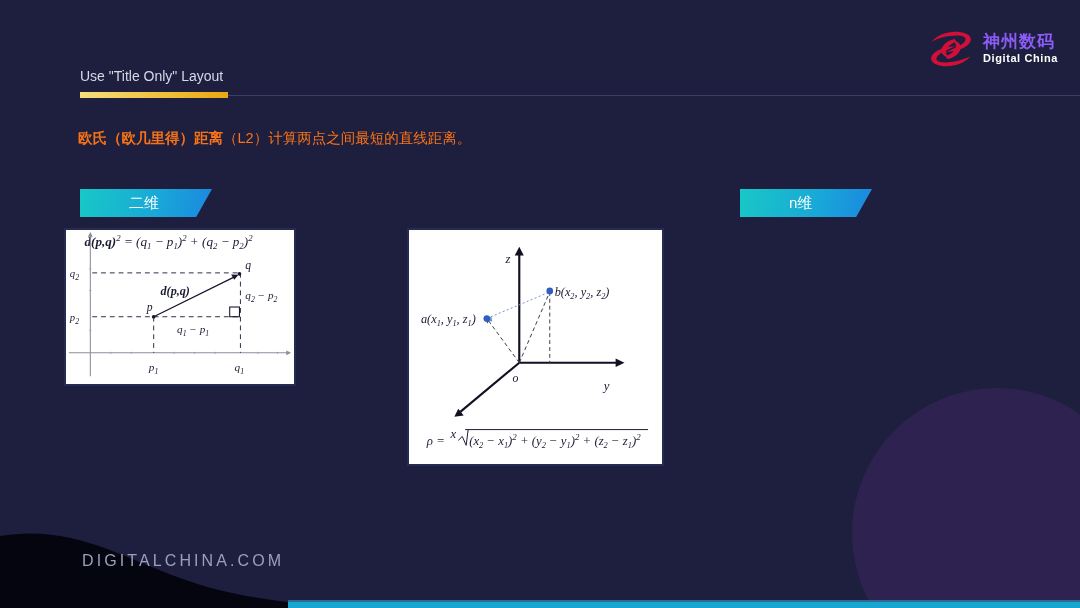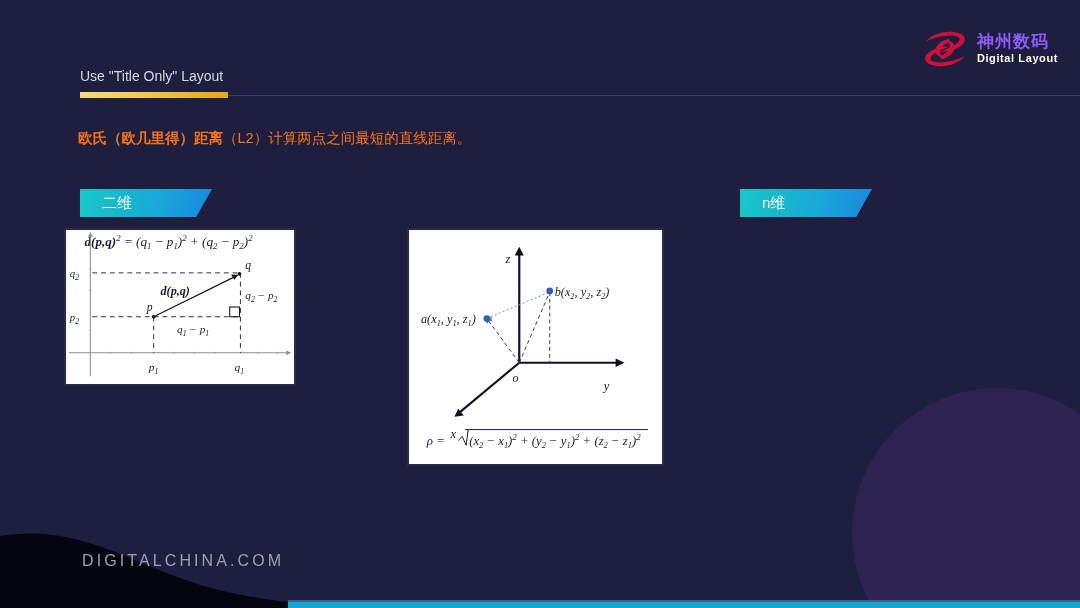--- a/index.html
+++ b/index.html
@@ -57,21 +57,21 @@
   .lead b{font-weight:700;}
   .lead span.reg{font-weight:400;}
 
   
   .banner{
     position:absolute;height:28px;color:#ffffff;font-size:15px;
     display:flex;align-items:center;
     background:linear-gradient(100deg,#18c8c6 0%,#19a7d8 60%,#1b87e0 100%);
     clip-path:polygon(0 0,100% 0,88% 100%,0 100%);
   }
-  .banner .lbl{padding-left:22px;}
+  .banner .lbl{padding-left:49px;}
   #banner-2d{left:80px;top:189px;width:132px;}
   #banner-3d{left:407px;top:189px;width:132px;}
   #banner-nd{left:740px;top:189px;width:132px;}
 
   
   .fig{position:absolute;background:#ffffff;border:2px solid #262b52;box-sizing:border-box;}
   #fig-2d{left:64px;top:228px;width:232px;height:158px;}
   #fig-3d{left:407px;top:228px;width:257px;height:238px;}
   #fig-nd{left:739px;top:237px;width:322px;height:81px;}
 
@@ -109,21 +109,21 @@
         <path d="M92,62 C80,80 42,90 18,80 C5,75 3,65 12,56 C22,46 42,40 60,40
                  C45,46 26,54 20,62 C15,69 20,74 30,75 C52,77 78,70 92,62 Z"></path>
         <path d="M58,24 C46,26 34,34 30,44 C26,54 32,62 44,64 C40,59 38,54 40,48
                  C43,40 52,33 62,30 Z"></path>
         <path d="M42,68 C54,66 66,58 70,48 C74,38 68,30 56,28 C60,33 62,38 60,44
                  C57,52 48,59 38,62 Z"></path>
       </g>
     </svg>
     <div class="logo-text">
       <span class="logo-cn">神州数码</span>
-      <span class="logo-en">Digital Layout</span>
+      <span class="logo-en">Digital China</span>
     </div>
   </div>
 
   <div class="lead">
     <b>欧氏（欧几里得）距离</b><span class="reg">（L2）计算两点之间最短的直线距离。</span>
   </div>
 
   <div class="banner" id="banner-2d">
     <span class="lbl">二维</span>
   </div>

